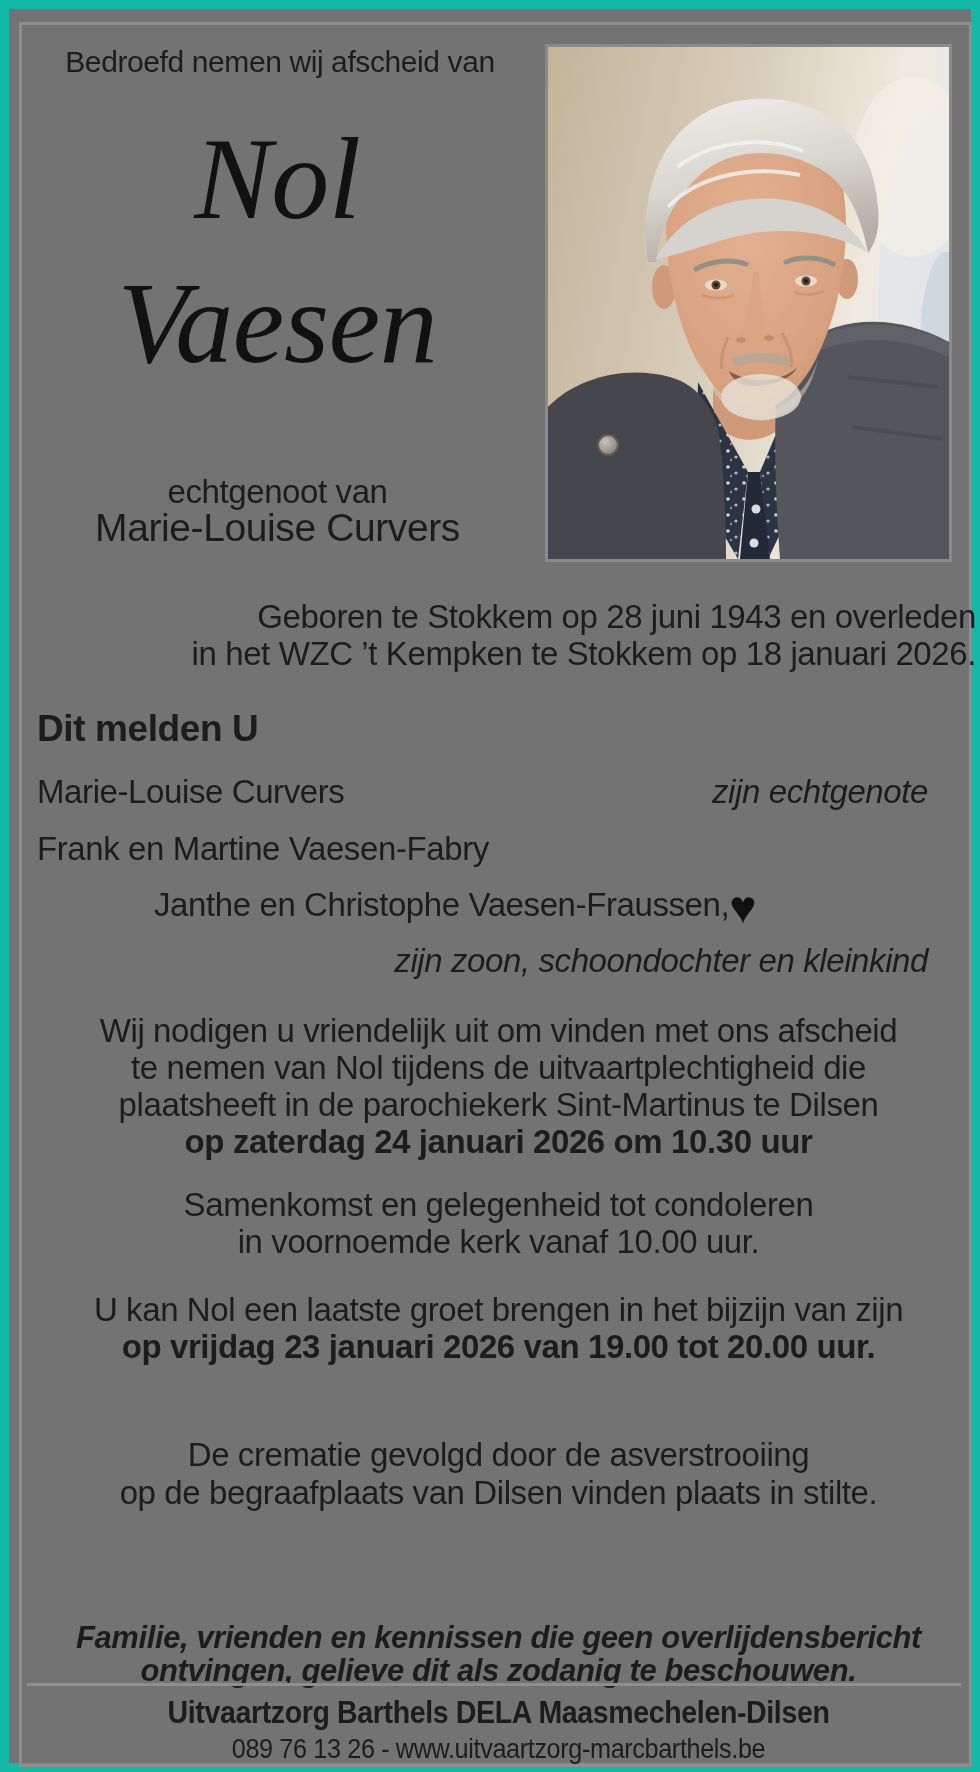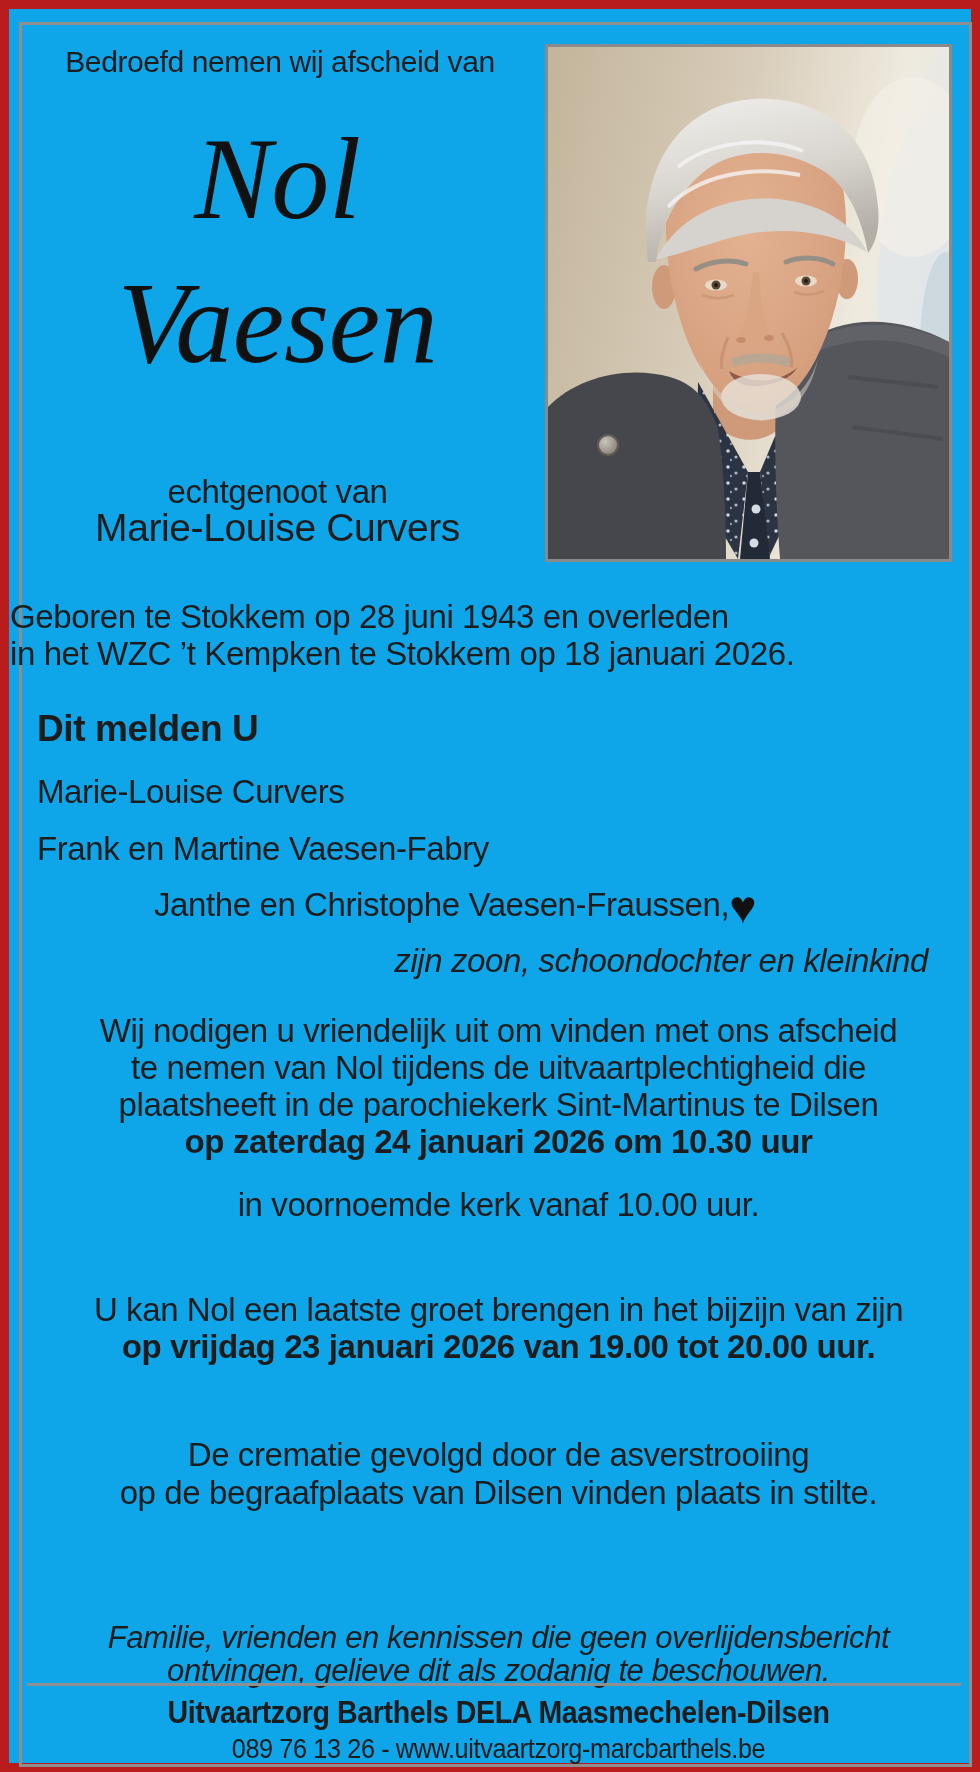--- a/index.html
+++ b/index.html
@@ -1,38 +1,38 @@
 <!DOCTYPE html>
 <html><head>
 <meta charset="utf-8">
 <style>
   html,body { margin:0; padding:0; }
   body {
     width:980px; height:1772px; position:relative; background:#ffffff;
     font-family:"Liberation Sans","DejaVu Sans",sans-serif;
     color:#1c1c1c; overflow:hidden; letter-spacing:-0.4px;
   }
-  .page   { position:absolute; inset:0; border:9px solid #b91c1c; box-sizing:border-box; background:#0ea5e9; }
+  .page   { position:absolute; inset:0; border:9px solid #14b8a6; box-sizing:border-box; background:#737373; }
   .frame-line { position:absolute; left:10px; top:13px; width:953px; height:1745px;
     border:3px solid #8e8e8e; box-sizing:border-box; }
   .content { position:absolute; inset:0; }
   .blk { position:absolute; white-space:nowrap; }
 
   .intro { top:36px; left:16px; width:510px; text-align:center; font-size:30px; }
   .name  { top:98px; left:16px; width:505px; text-align:center;
            font-family:"Liberation Serif","DejaVu Serif",serif; font-style:italic;
            font-size:116px; line-height:144px; color:#111; }
   .spouse-intro { top:464px; left:16px; width:505px; text-align:center; font-size:33px; }
   .spouse-name  { top:497px; left:16px; width:505px; text-align:center; font-size:39px; }
 
   .photo { left:536px; top:35px; width:407px; height:518px; border:3px solid #8a8a8a;
            box-sizing:border-box; background:#d8cdbb; }
   .photo svg { display:block; width:100%; height:100%; }
 
-  .life-dates { top:589px; left:1px; width:947px; text-align:left; font-size:33px; line-height:37px; }
+  .life-dates { top:589px; left:20px; width:947px; text-align:right; font-size:33px; line-height:37px; }
 
   .heading-melden { top:699px; left:28px; font-size:37px; font-weight:bold; }
 
   .fam-row  { left:16px; width:947px; font-size:33px; box-sizing:border-box; }
   .row-1    { top:764px; display:flex; justify-content:space-between; padding:0 44px 0 12px; }
   .row-2    { top:821px; padding-left:12px; }
   .row-3    { top:877px; padding-left:129px; }
   .row-4    { top:933px; text-align:right; padding-right:44px; font-style:italic; }
   .relation { font-style:italic; }
   .heart    { font-size:46px; line-height:33px; vertical-align:-7px; color:#111; letter-spacing:0; }
@@ -40,21 +40,21 @@
   .para { left:16px; width:947px; text-align:center; font-size:33px; line-height:37px; }
   .ceremony    { top:1003px; }
   .condolences { top:1177px; }
   .greeting    { top:1282px; }
   .cremation   { top:1427px; line-height:38px; }
   .address     { top:1526px; }
   .bold        { font-weight:bold; }
   .address-label { font-weight:bold; margin-right:0.32em; }
 
   .disclaimer { top:1612px; left:16px; width:947px; text-align:center;
-                font-weight:normal; font-style:italic; font-size:31px; line-height:33px; }
+                font-weight:bold; font-style:italic; font-size:31px; line-height:33px; }
 
   .divider { top:1674px; left:18px; width:934px; height:3px; background:#8f8f8f; }
 
   .footer-company { top:1686px; left:16px; width:947px; text-align:center;
                     font-weight:bold; font-size:31px; transform:scaleX(0.92); transform-origin:center; }
   .footer-contact { top:1724px; left:16px; width:947px; text-align:center;
                     font-size:28px; transform:scaleX(0.9); transform-origin:center; }
 </style>
 </head>
 <body>
@@ -157,40 +157,42 @@
 
     <div class="blk life-dates">
       <div>Geboren te Stokkem op 28 juni 1943 en overleden</div>
       <div>in het WZC ’t Kempken te Stokkem op 18 januari 2026.</div>
     </div>
 
     <div class="blk heading-melden">Dit melden U</div>
 
     <div class="blk fam-row row-1">
       <span>Marie-Louise Curvers</span>
+      <span class="relation">zijn echtgenote</span>
     </div>
 
     <div class="blk fam-row row-2">
       <span>Frank en Martine Vaesen-Fabry</span>
     </div>
 
     <div class="blk fam-row row-3">
       <span>Janthe en Christophe Vaesen-Fraussen,</span><span class="heart">♥</span>
     </div>
 
     <div class="blk fam-row row-4">zijn zoon, schoondochter en kleinkind</div>
 
     <div class="blk para ceremony">
       <div>Wij nodigen u vriendelijk uit om vinden met ons afscheid</div>
       <div>te nemen van Nol tijdens de uitvaartplechtigheid die</div>
       <div>plaatsheeft in de parochiekerk Sint-Martinus te Dilsen</div>
       <div class="bold">op zaterdag 24 januari 2026 om 10.30 uur</div>
     </div>
 
     <div class="blk para condolences">
+      <div>Samenkomst en gelegenheid tot condoleren</div>
       <div>in voornoemde kerk vanaf 10.00 uur.</div>
     </div>
 
     <div class="blk para greeting">
       <div>U kan Nol een laatste groet brengen in het bijzijn van zijn</div>
       <div class="bold">op vrijdag 23 januari 2026 van 19.00 tot 20.00 uur.</div>
     </div>
 
     <div class="blk para cremation">
       <div>De crematie gevolgd door de asverstrooiing</div>

